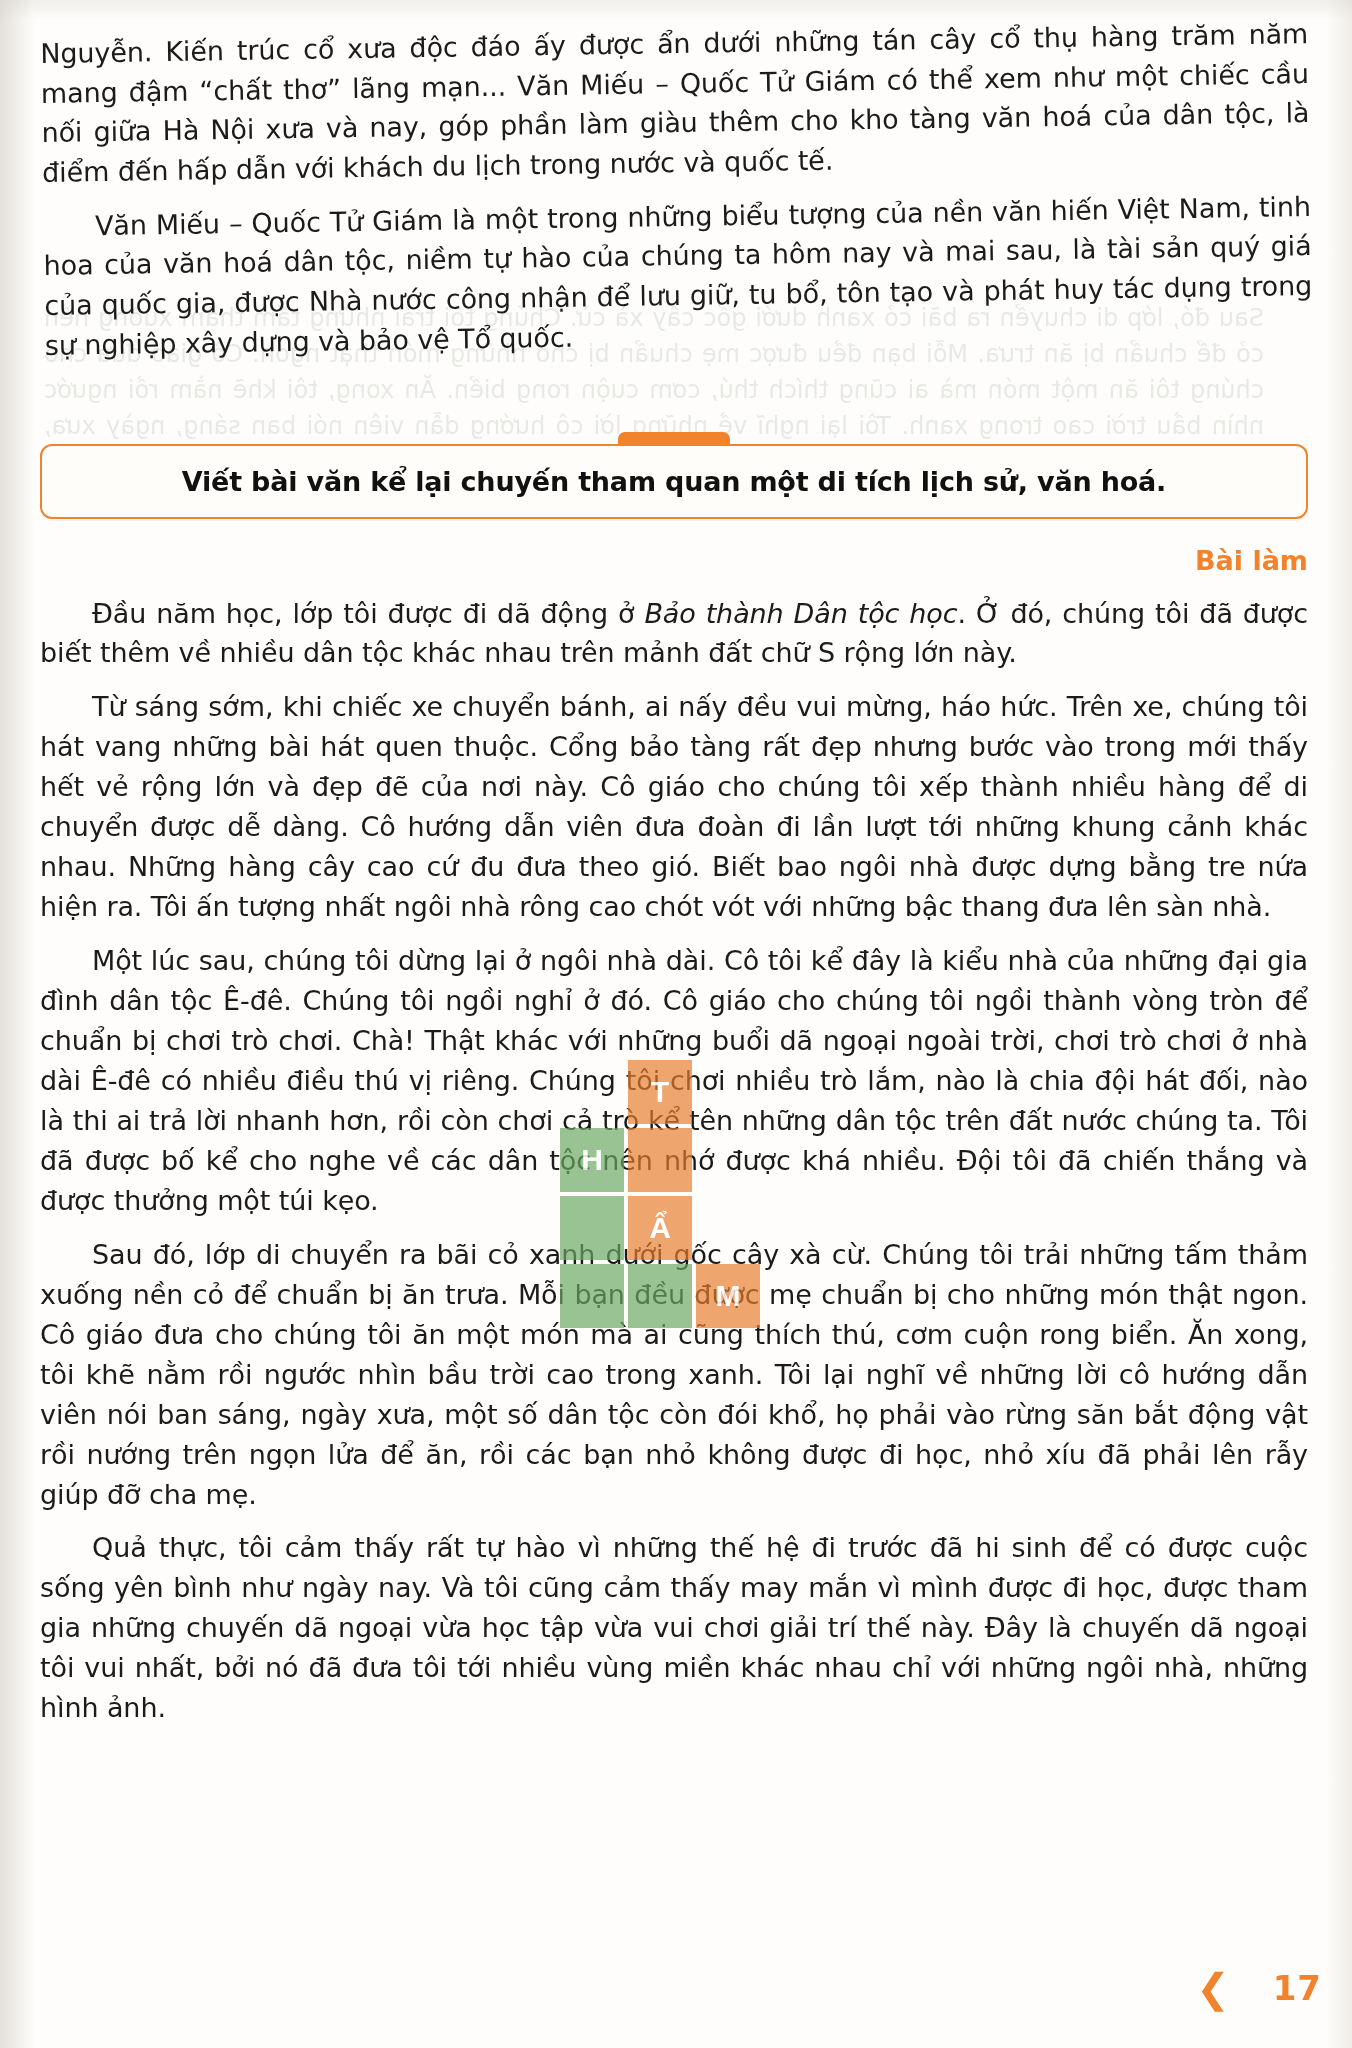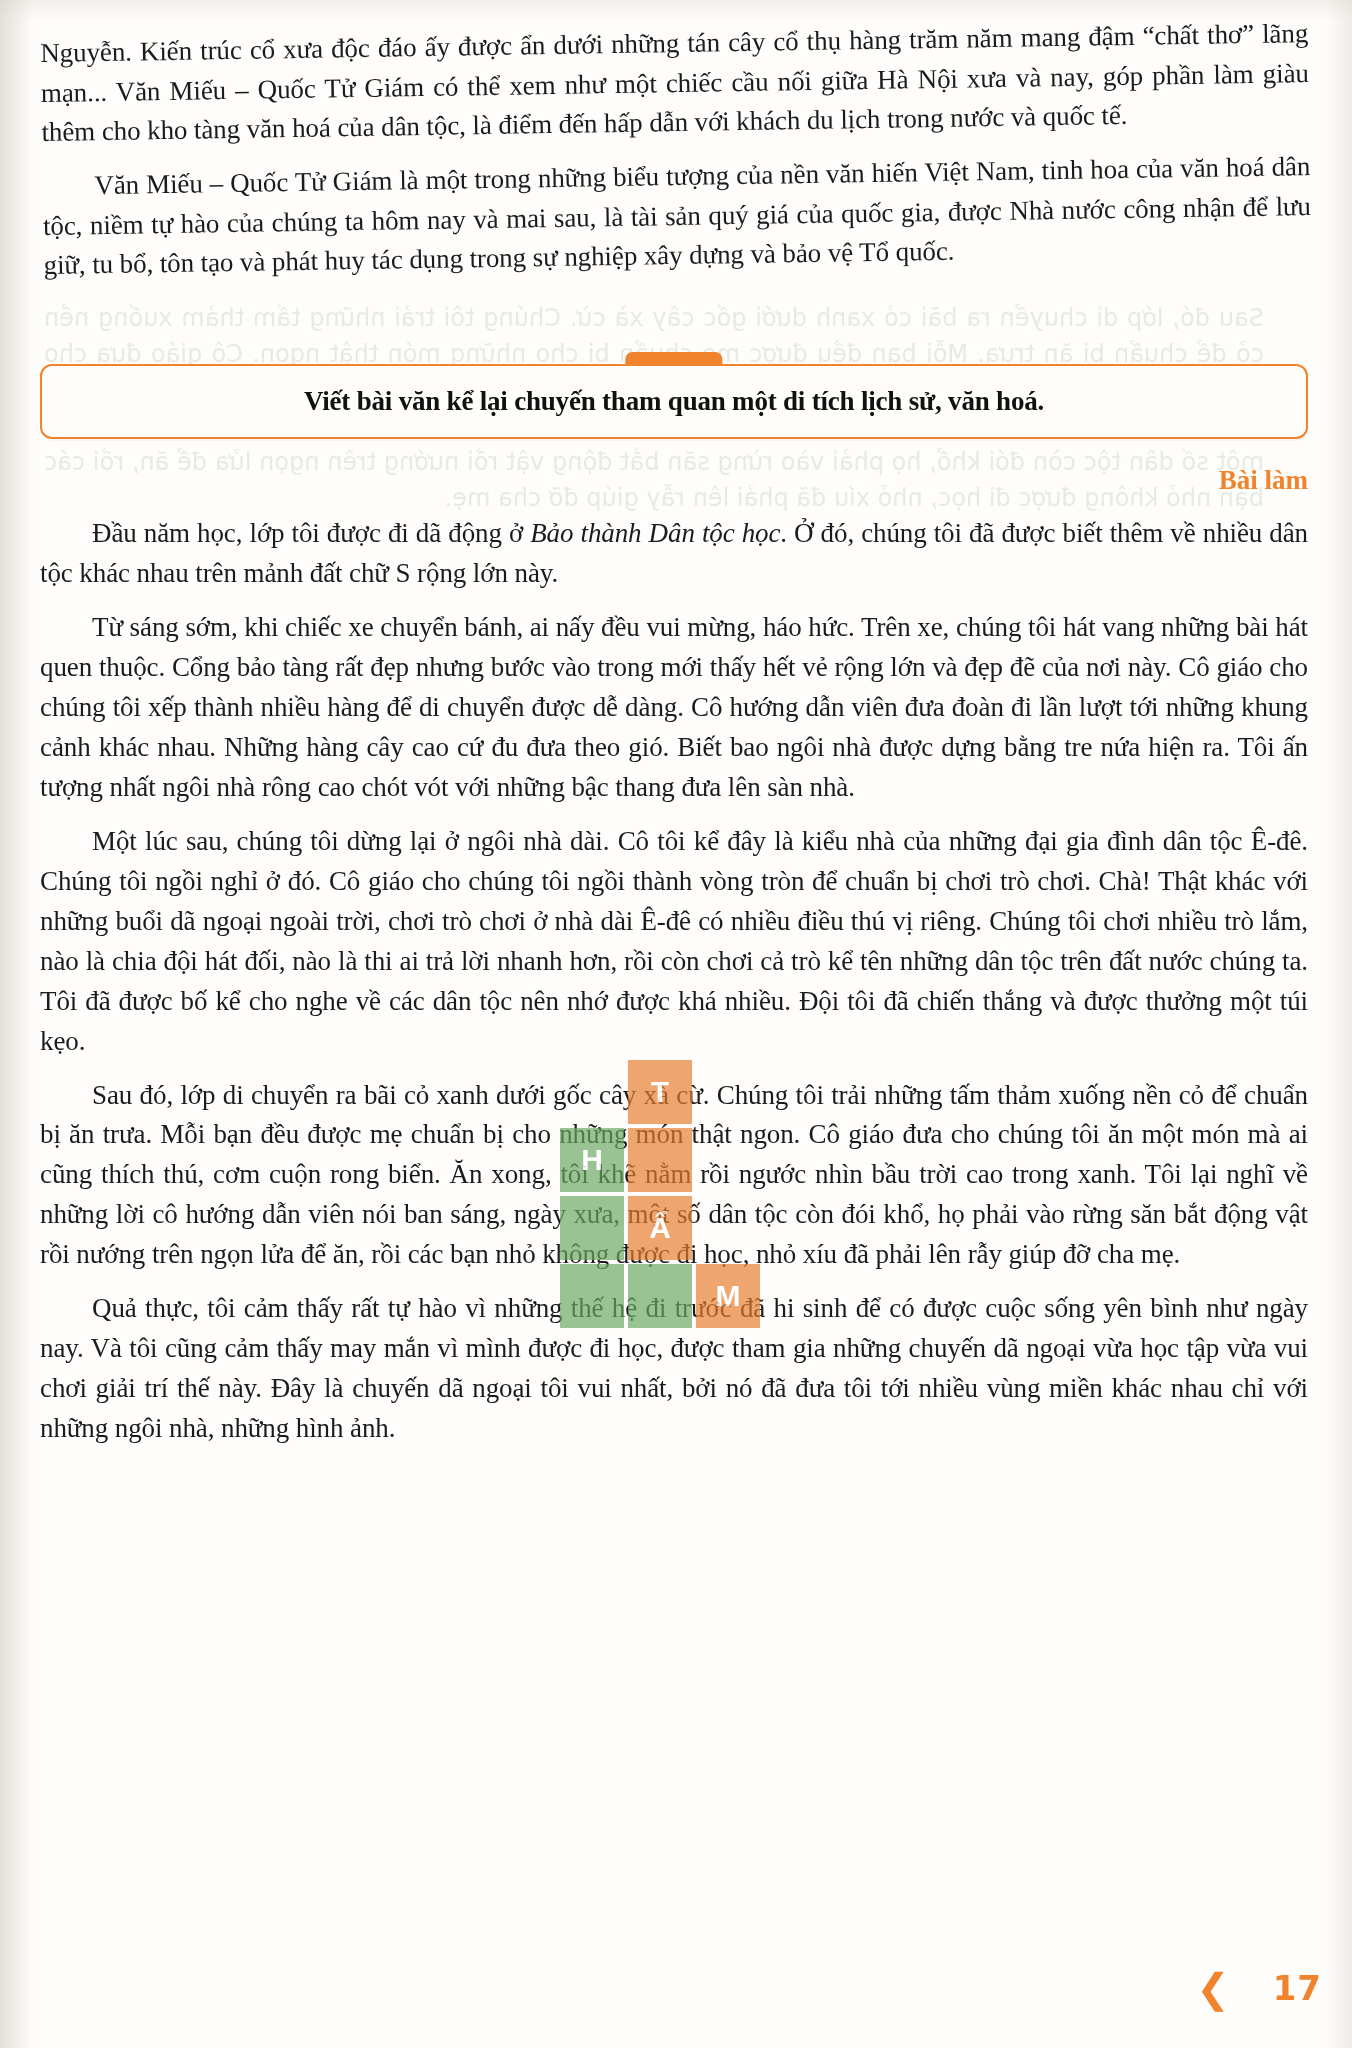--- a/index.html
+++ b/index.html
@@ -24,21 +24,20 @@
       linear-gradient(to left, rgba(210,205,195,0.35) 0px, rgba(255,255,255,0) 26px),
       linear-gradient(to bottom, rgba(210,205,195,0.30) 0px, rgba(255,255,255,0) 20px),
       #fefdfb;
   }
 
   .content {
     position: absolute;
     left: 40px;
     right: 44px;
     top: 34px;
-    font-family: Liberation Serif, serif;
   }
 
   
   p.para {
     margin: 0 0 0 0;
     font-size: 26.5px;
     line-height: 1.47;
     color: #1b1b1b;
     text-align: justify;
     text-indent: 52px;

